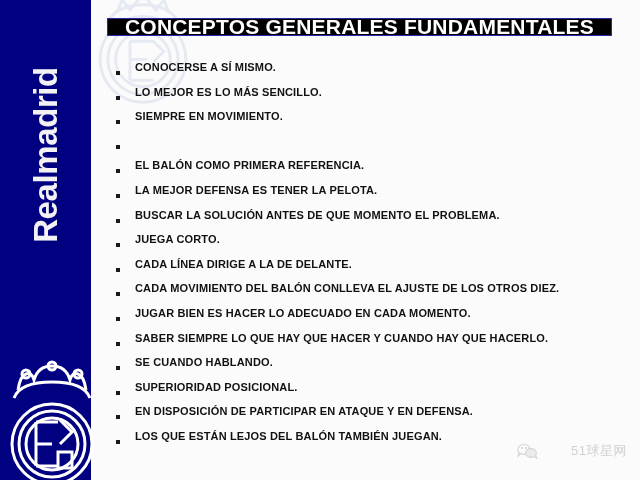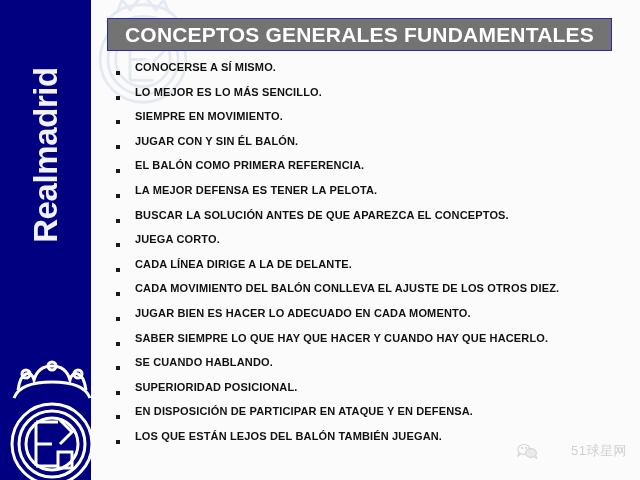--- a/index.html
+++ b/index.html
@@ -63,22 +63,22 @@
     width: 96px;
     height: 130px;
   }
 
   
   .title-banner {
     position: absolute;
     left: 107px;
     top: 18px;
     width: 505px;
-    height: 33px;
-    background: #737373;
+    height: 18px;
+    background: #000000;
     border: 1px solid #2a2ab0;
     box-sizing: border-box;
     display: flex;
     align-items: center;
     justify-content: center;
   }
   .title-banner .title-text {
     color: #ffffff;
     font-size: 21px;
     font-weight: bold;
@@ -196,36 +196,35 @@
     </div>
 
 
     <div class="bullet-item">
       <span class="bullet-marker"></span>
       <span class="bullet-text">SIEMPRE EN MOVIMIENTO.</span>
     </div>
 
     <div class="bullet-item">
       <span class="bullet-marker"></span>
-      <span class="bullet-text">JUGAR CON Y SIN ÉL BALÓN.</span>
     </div>
 
     <div class="bullet-item">
       <span class="bullet-marker"></span>
       <span class="bullet-text">EL BALÓN COMO PRIMERA REFERENCIA.</span>
     </div>
 
     <div class="bullet-item">
       <span class="bullet-marker"></span>
       <span class="bullet-text">LA MEJOR DEFENSA ES TENER LA PELOTA.</span>
     </div>
 
     <div class="bullet-item">
       <span class="bullet-marker"></span>
-      <span class="bullet-text">BUSCAR LA SOLUCIÓN ANTES DE QUE APAREZCA EL CONCEPTOS.</span>
+      <span class="bullet-text">BUSCAR LA SOLUCIÓN ANTES DE QUE MOMENTO EL PROBLEMA.</span>
     </div>
 
     <div class="bullet-item">
       <span class="bullet-marker"></span>
       <span class="bullet-text">JUEGA CORTO.</span>
     </div>
 
     <div class="bullet-item">
       <span class="bullet-marker"></span>
       <span class="bullet-text">CADA LÍNEA DIRIGE A LA DE DELANTE.</span>

